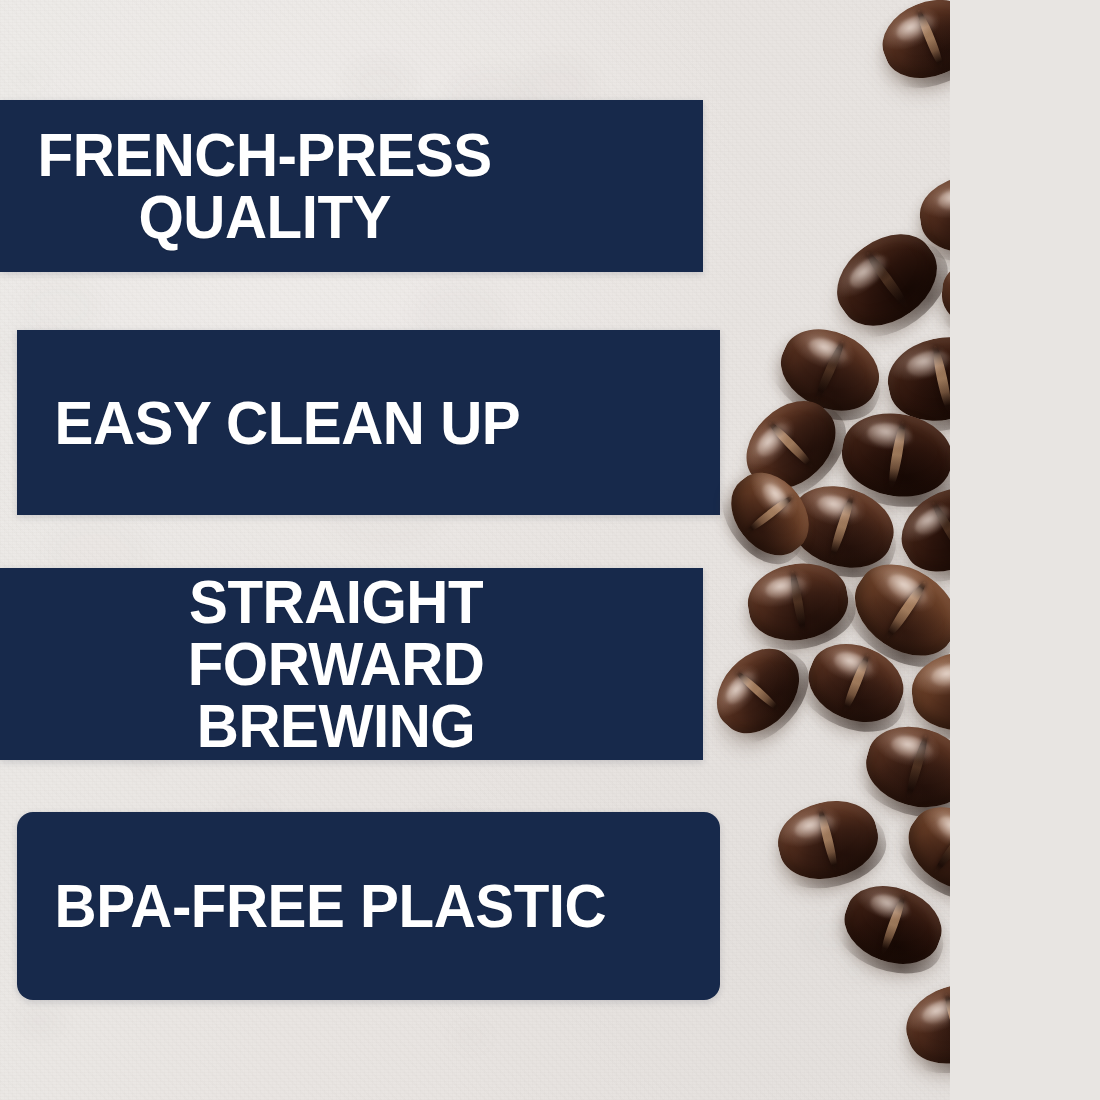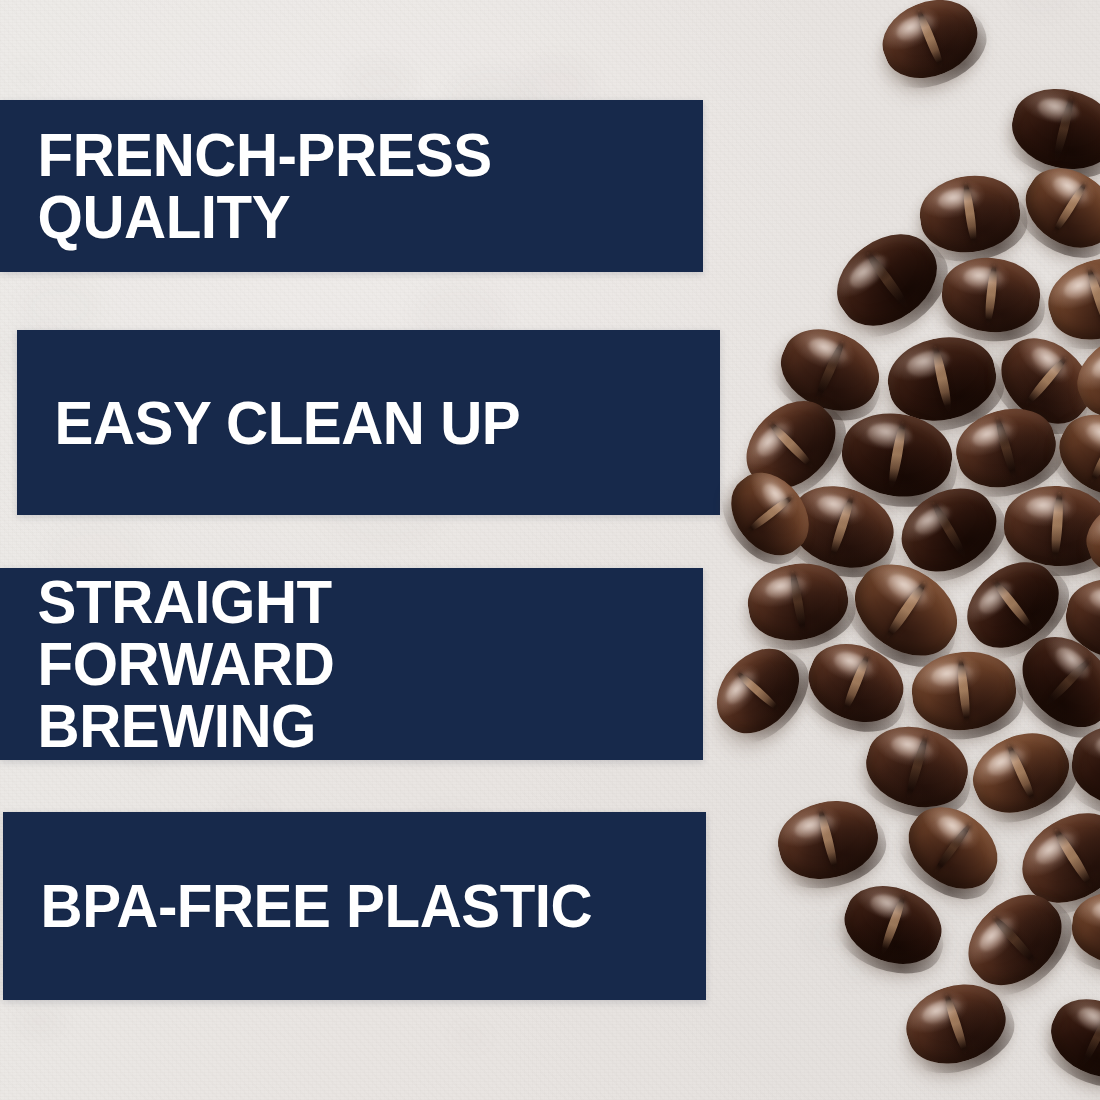--- a/index.html
+++ b/index.html
@@ -1,21 +1,21 @@
 <!DOCTYPE html>
 <html><head>
 <meta charset="utf-8">
 <style>
   html,body{margin:0;padding:0;}
   body{
     width:1100px;height:1100px;overflow:hidden;
     font-family:"Liberation Sans","DejaVu Sans",sans-serif;
     background:#e8e5e2;
   }
-  #stage{position:relative;width:1100px;height:1100px;overflow:hidden;background:#e8e5e2;}
+  #stage{position:relative;width:950px;height:1100px;overflow:hidden;background:#e8e5e2;text-align:center;}
 
   
   .surface{
     position:absolute;inset:0;
     background:
       radial-gradient(ellipse 70% 60% at 30% 20%, #efecea 0%, rgba(239,236,234,0) 70%),
       radial-gradient(ellipse 60% 50% at 85% 85%, #e4e0dd 0%, rgba(228,224,221,0) 70%),
       linear-gradient(105deg,#eceae7 0%,#e9e5e2 45%,#e6e2df 100%);
   }
   .grain{
@@ -424,18 +424,18 @@
         <div class="txt" style="color: rgb(255, 255, 255);">FRENCH-PRESS
 QUALITY</div>
       </div>
       <div class="bar" style="left: 17px; top: 330px; width: 703px; height: 185px; background: rgb(23, 41, 75);">
         <div class="txt" style="color: rgb(255, 255, 255);">EASY CLEAN UP</div>
       </div>
       <div class="bar" style="left: 0px; top: 568px; width: 703px; height: 192px; background: rgb(23, 41, 75);">
         <div class="txt" style="color: rgb(255, 255, 255);">STRAIGHT FORWARD
 BREWING</div>
       </div>
-      <div class="bar" style="left: 3px; top: 812px; width: 703px; height: 188px; background: rgb(23, 41, 75);">
+      <div class="bar" style="left: 17px; top: 812px; width: 703px; height: 188px; background: rgb(23, 41, 75); border-radius: 16px;">
         <div class="txt" style="color: rgb(255, 255, 255);">BPA-FREE PLASTIC</div>
       </div>
     </div>
 
 </div>
 
 </body></html>

